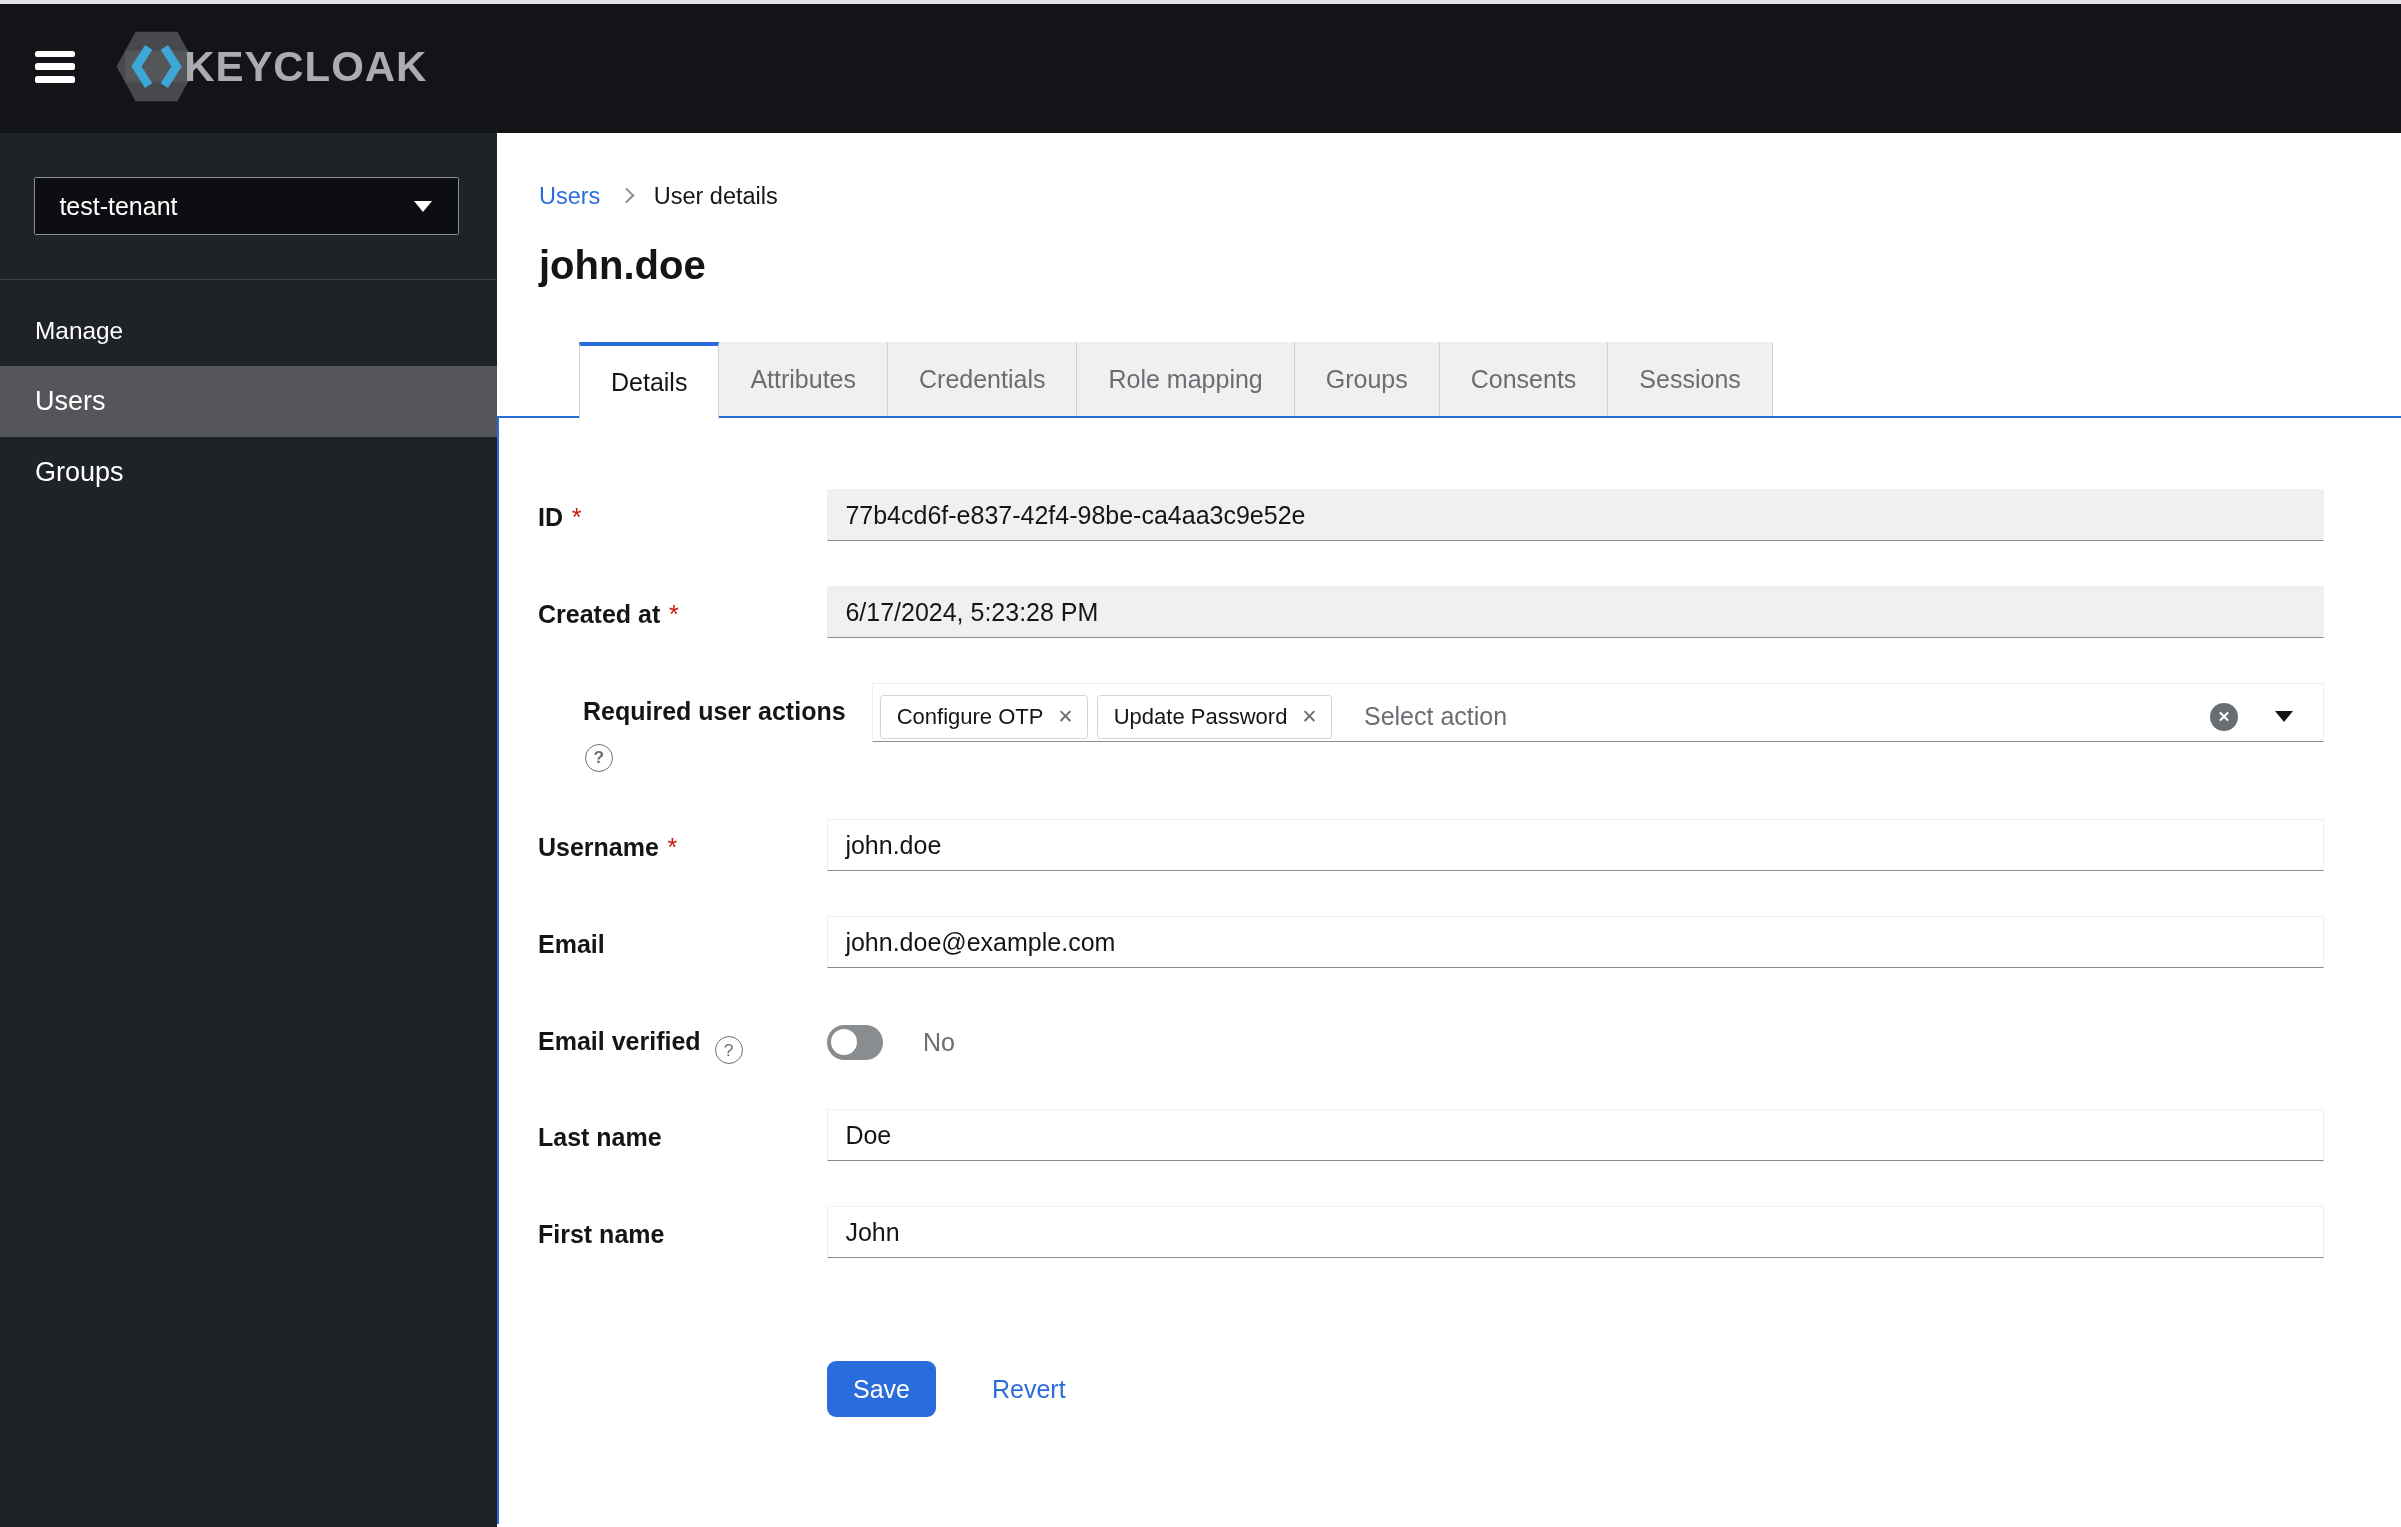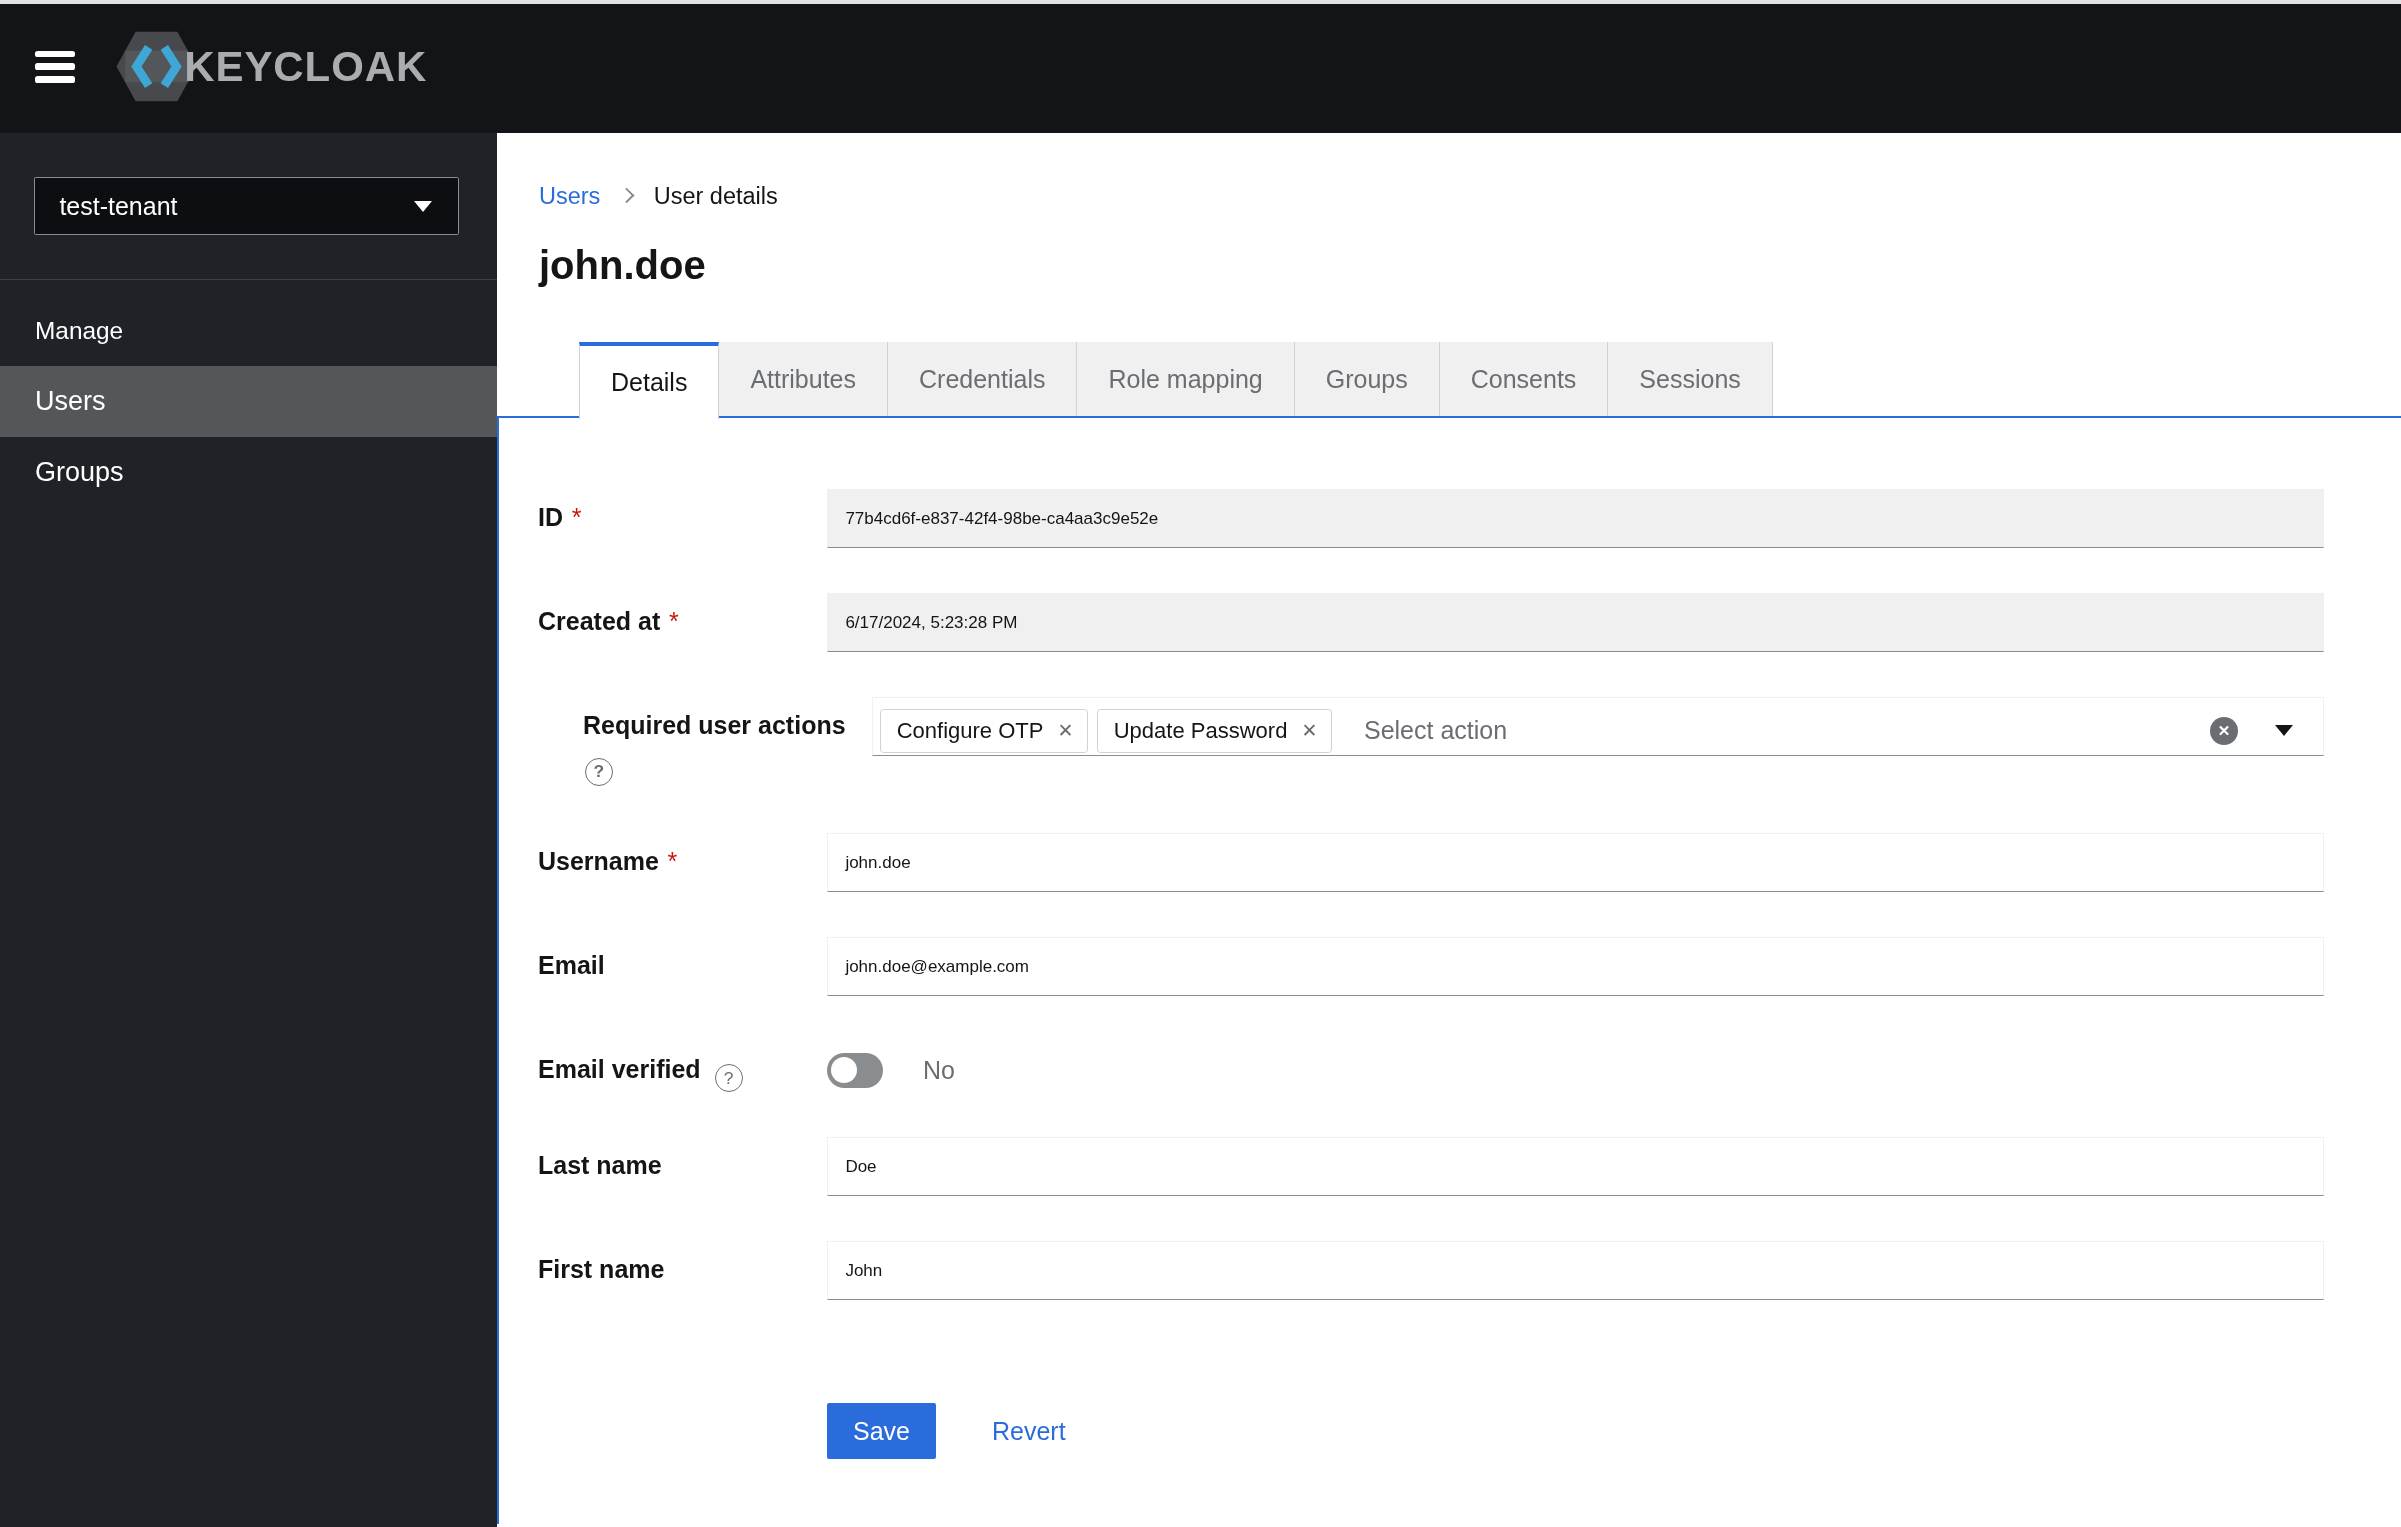--- a/index.html
+++ b/index.html
@@ -63,21 +63,21 @@
     border-top:2.6px solid var(--accent); border-left:2.6px solid var(--accent);
     min-height:1108px; padding:71px 77px 35px 39px; position:relative; z-index:1;
   }
 
   .form-row { display:flex; align-items:flex-start; margin-bottom:45px; }
   .row-label { flex:0 0 289px; padding-top:14px; font-size:25px; font-weight:700; color:#151515; }
   .required-asterisk { color:var(--danger); margin-left:8.7px; font-weight:400; }
   .row-field { flex:1; min-width:0; }
 
   .text-input {
-    width:100%; height:59px; font-size:17px; font-family:inherit; color:#151515;
+    width:100%; height:52px; font-size:25px; font-family:inherit; color:#151515;
     padding:0 17.4px; background:#fff; border:0.9px solid #f0f0f0; border-bottom:1.7px solid #8a8d90; outline:none;
   }
   .text-input:disabled { background:#f0f0f0; color:#151515; border-color:#f0f0f0; border-bottom-color:#8a8d90; }
 
   .multiselect {
     width:100%; height:59px; background:#fff; border:0.9px solid #f0f0f0; border-bottom:1.7px solid #8a8d90;
     display:flex; align-items:center; padding:8px 30px 0 7px;
   }
   .chip {
     display:inline-flex; align-items:center; height:44px; background:#fff;
@@ -103,21 +103,21 @@
   .inline-help { vertical-align:-5.2px; margin-left:14px; font-weight:400; }
 
   .switch-wrap { display:flex; align-items:center; padding-top:11.3px; }
   .switch { width:56px; height:35px; border-radius:17.4px; background:#8a8d90; position:relative; border:none; cursor:pointer; flex:0 0 auto; }
   .switch-knob { position:absolute; left:4.4px; top:4.4px; width:26px; height:26px; border-radius:50%; background:#fff; }
   .switch-label { margin-left:40px; font-size:25px; color:#6a6e73; }
 
   .actions-row { margin-top:103px; margin-left:289px; display:flex; align-items:center; }
   .save-button {
     height:56px; padding:0 26px; background:var(--accent); color:#fff; font-size:25px;
-    border:none; border-radius:2px; cursor:pointer; font-family:inherit;
+    border:none; border-radius:9px; cursor:pointer; font-family:inherit;
   }
   .revert-link { margin-left:56px; color:var(--accent); font-size:25px; text-decoration:none; cursor:pointer; }
 </style>
 </head>
 <body>
 
 <div class="top-strip"></div>
 
 <header class="app-header">
   <button class="hamburger">

